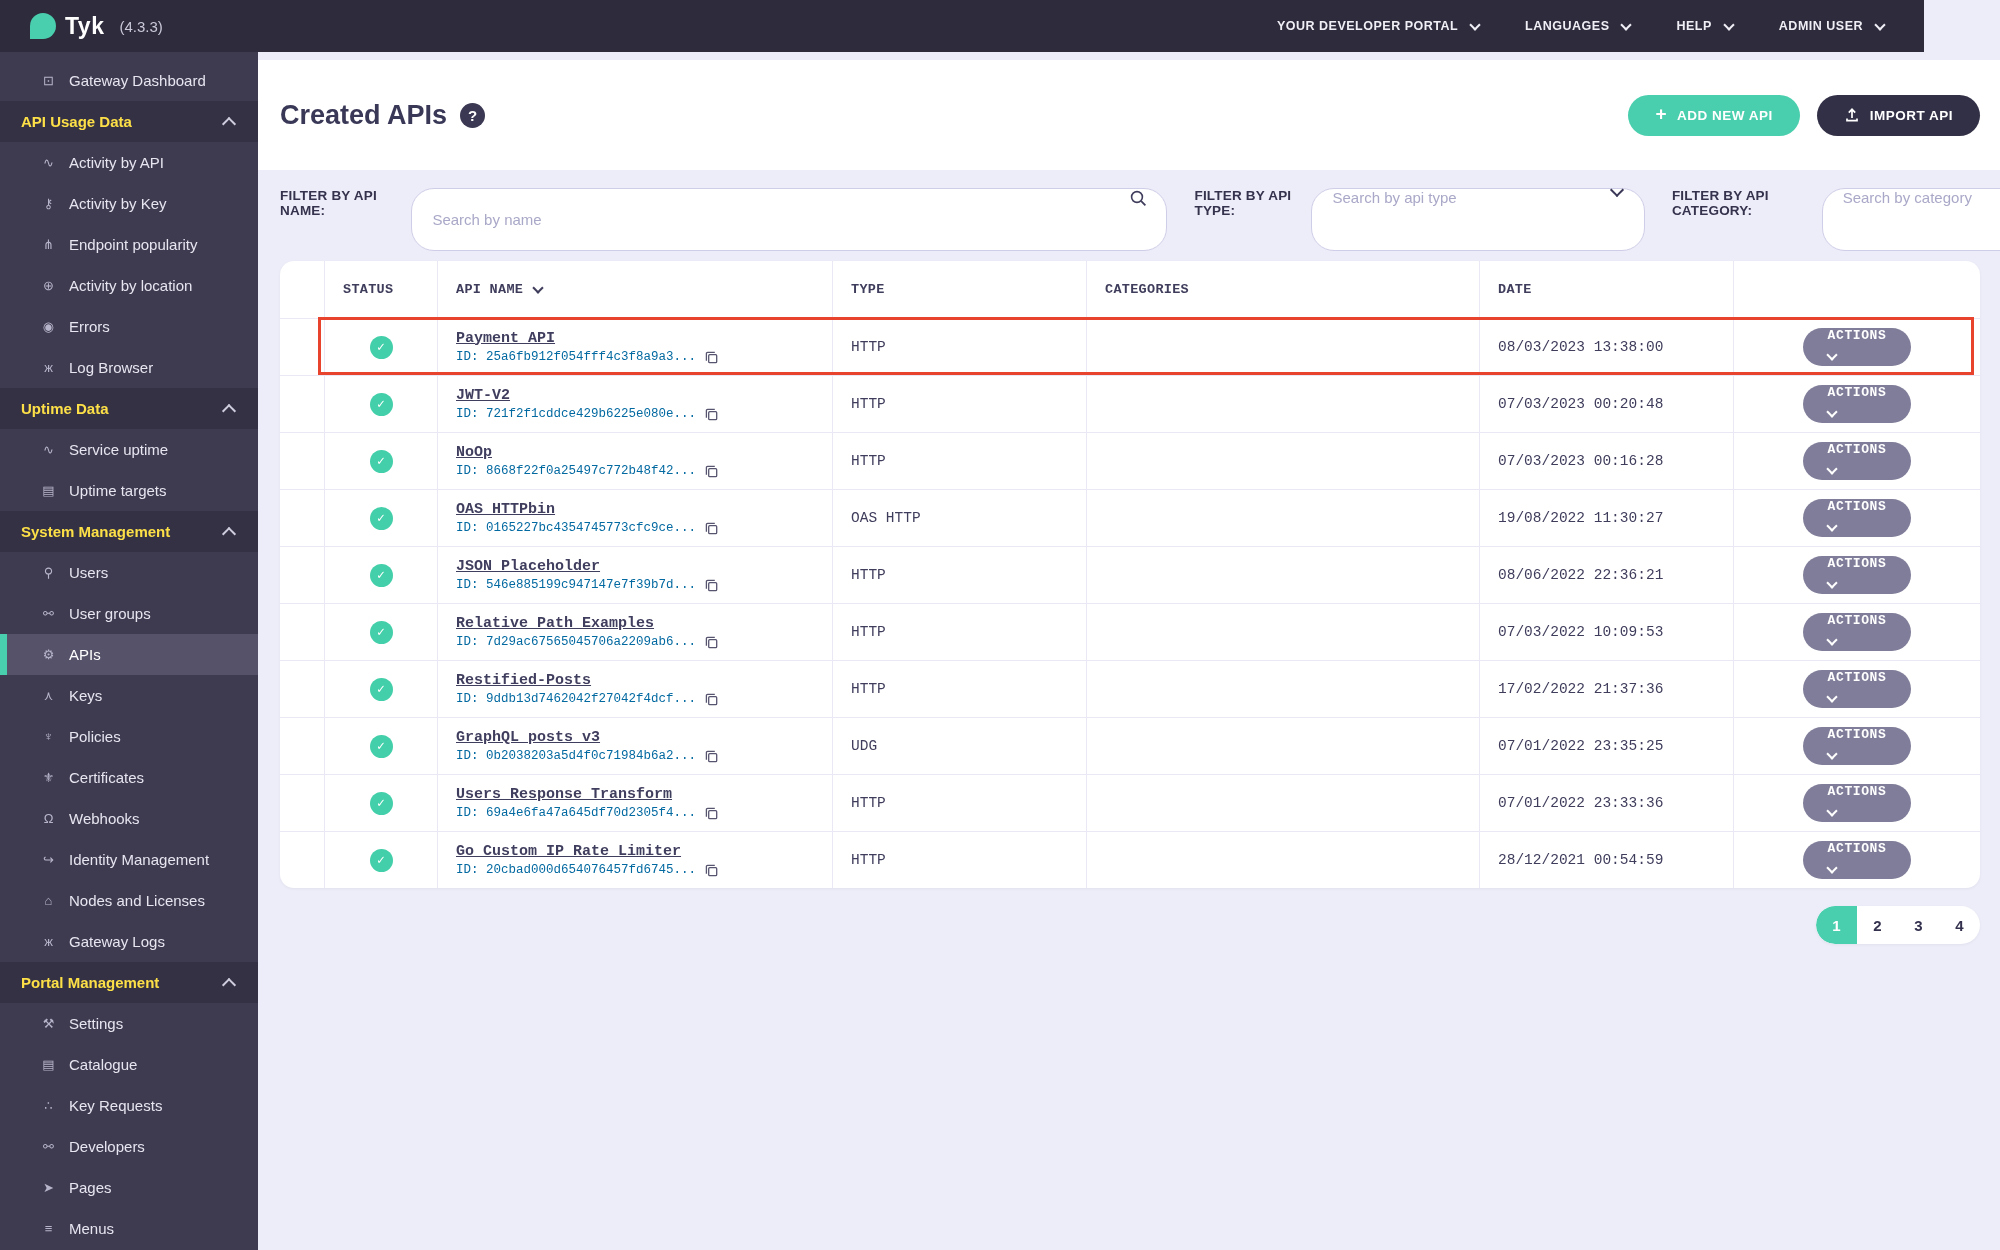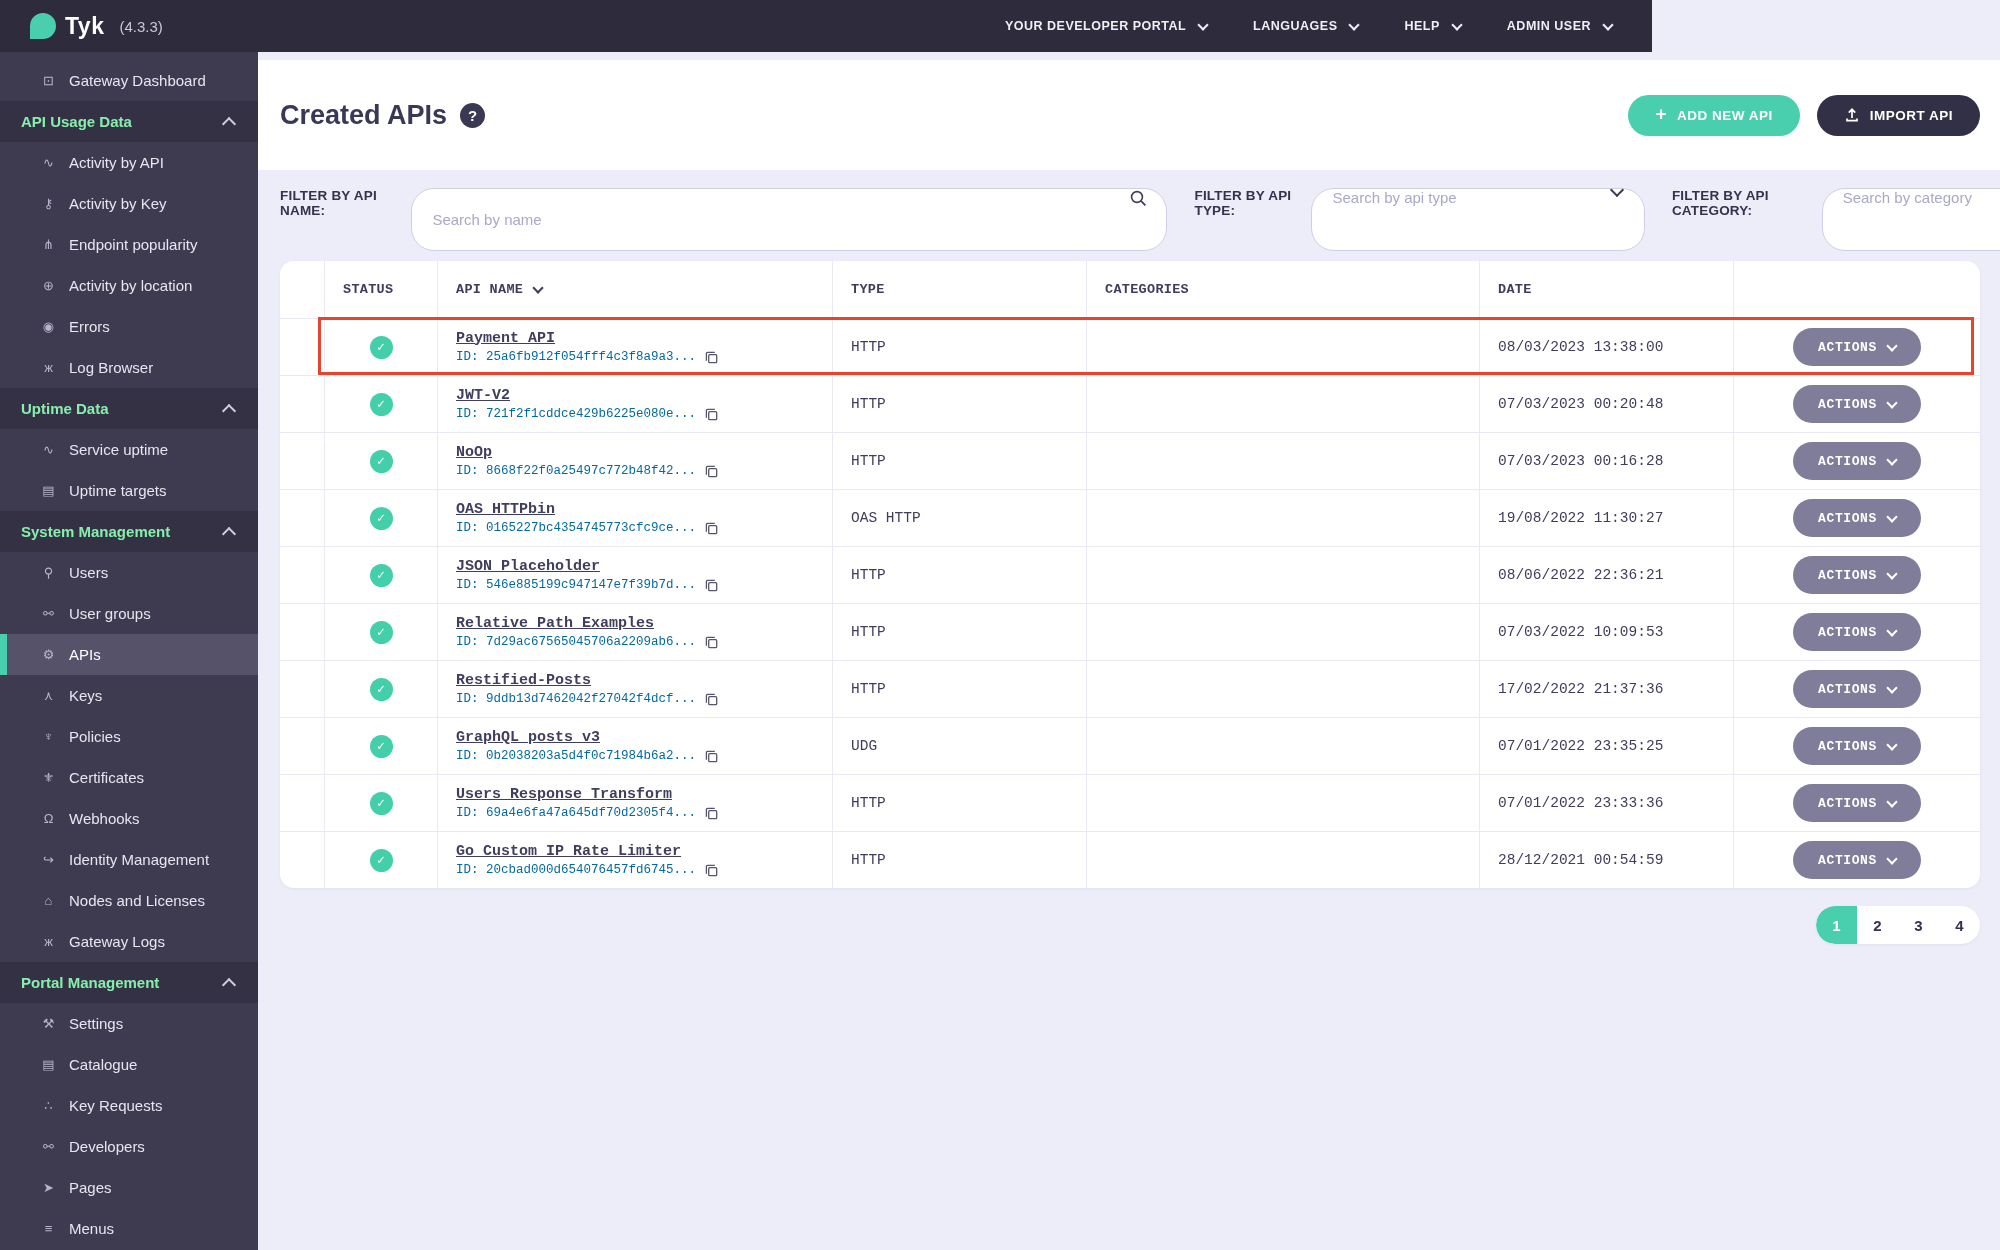--- a/index.html
+++ b/index.html
@@ -1,38 +1,38 @@
 <!DOCTYPE html>
 <html><head>
 <meta charset="utf-8">
 <style>
   html,body{margin:0;padding:0;background:#ecedf8;font-family:"Liberation Sans",sans-serif;}
   #app{position:relative;width:2000px;height:1250px;overflow:hidden;background:#ecedf8;}
 
   
-  .topbar{position:absolute;top:0;left:0;width:1652px;height:52px;background:#2d2b3c;display:flex;align-items:center;justify-content:space-between;padding:0 40px 0 30px;box-sizing:border-box;z-index:6;}
+  .topbar{position:absolute;top:0;left:0;width:1924px;height:52px;background:#2d2b3c;display:flex;align-items:center;justify-content:space-between;padding:0 40px 0 30px;box-sizing:border-box;z-index:6;}
   .brand{display:flex;align-items:center;gap:9px;}
   .leaf{width:26px;height:26px;background:#49cfad;border-radius:13px 13px 13px 0;}
   .brand-name{color:#fff;font-size:23px;font-weight:bold;letter-spacing:.5px;}
   .brand-ver{color:#c9c8d8;font-size:15px;margin-left:6px;}
   .menus{display:flex;align-items:center;gap:46px;}
   .menu-item{display:flex;align-items:center;gap:13px;color:#f0eff6;font-size:12.5px;font-weight:bold;letter-spacing:.5px;cursor:pointer;}
   .menu-item .chev{width:6px;height:6px;margin-top:-3px;}
 
   
   .chev{display:inline-block;width:8px;height:8px;border-right:2px solid currentColor;border-bottom:2px solid currentColor;transform:rotate(45deg);margin-top:-4px;}
   .chev.up{transform:rotate(-135deg);margin-top:4px;}
   .chev.sm{width:6px;height:6px;}
 
   
   .sidebar{position:absolute;top:52px;left:0;width:258px;height:1198px;background:#3e3b50;padding-top:8px;box-sizing:border-box;overflow:hidden;z-index:5;}
   .side-item{height:41px;display:flex;align-items:center;gap:12px;padding-left:40px;box-sizing:border-box;font-size:15px;color:#e6e5f0;cursor:pointer;}
   .side-item .s-icon{width:17px;font-size:13px;color:#b7b5cb;text-align:center;flex:none;}
   .side-item.active{background:#555269;border-left:7px solid #49cfad;padding-left:33px;color:#fff;}
-  .side-header{height:41px;display:flex;align-items:center;justify-content:space-between;background:#343145;padding:0 24px 0 21px;box-sizing:border-box;font-size:15px;font-weight:bold;color:#86efac;cursor:pointer;}
+  .side-header{height:41px;display:flex;align-items:center;justify-content:space-between;background:#343145;padding:0 24px 0 21px;box-sizing:border-box;font-size:15px;font-weight:bold;color:#fde047;cursor:pointer;}
   .side-header .chev{color:#cfcede;}
 
   
   .main{position:absolute;top:60px;left:258px;width:1742px;height:1198px;background:#ecedf8;}
   .main-header{height:110px;background:#fff;display:flex;align-items:center;justify-content:space-between;padding:0 20px 0 22px;box-sizing:border-box;}
   .title-wrap{display:flex;align-items:center;gap:13px;}
   .page-title{margin:0;font-size:27px;font-weight:bold;color:#3a3857;}
   .help{width:25px;height:25px;border-radius:50%;background:#3a3852;color:#fff;font-size:15px;font-weight:bold;display:flex;align-items:center;justify-content:center;cursor:pointer;}
   .btns{display:flex;gap:17px;}
   .btn{height:41px;border:none;border-radius:21px;color:#fff;font-family:inherit;font-size:13.5px;font-weight:bold;letter-spacing:.5px;display:flex;align-items:center;gap:10px;padding:0 27px;cursor:pointer;}
@@ -65,21 +65,21 @@
   .cell.lead{padding:0;}
   .thead .cell{font-size:13.5px;font-weight:bold;color:#3f3d5c;letter-spacing:.3px;gap:10px;}
   .sort{width:6px;height:6px;color:#3f3d5c;margin-left:1px;}
   .status-cell{justify-content:center;padding:0;}
   .status-ok{width:23px;height:23px;border-radius:50%;background:#42cfa9;color:#fff;font-size:13px;font-weight:bold;display:flex;align-items:center;justify-content:center;}
   .name-cell{flex-direction:column;align-items:flex-start;justify-content:center;gap:3px;}
   .api-link{font-size:15px;font-weight:bold;color:#403e5e;text-decoration:underline;cursor:pointer;}
   .idline{display:flex;align-items:center;gap:8px;font-size:12.5px;color:#0369a1;}
   .copy{display:inline-flex;cursor:pointer;}
   .actions-cell{justify-content:center;padding:0;}
-  .actions-btn{height:38px;border:none;border-radius:19px;background:#7f7d99;color:#fff;font-family:inherit;font-size:13px;font-weight:bold;letter-spacing:.6px;display:flex;align-items:center;gap:11px;padding:0 25px;cursor:pointer;}
+  .actions-btn{height:38px;border:none;border-radius:19px;background:#7f7d99;color:#fff;font-family:inherit;font-size:13px;font-weight:bold;letter-spacing:.6px;display:flex;gap:11px;padding:0 25px;cursor:pointer;flex-direction:column;}
   .actions-btn .chev{margin-top:-3px;}
   .highlight{position:absolute;left:38px;top:56px;width:1656px;height:58px;border:3px solid #e8432c;box-sizing:border-box;pointer-events:none;z-index:3;}
 
   
   .pag{display:flex;justify-content:flex-end;margin:18px 20px 0 0;}
   .pag-pill{background:#fff;height:38px;border-radius:19px;display:flex;align-items:center;overflow:hidden;box-shadow:0 1px 3px rgba(60,58,90,.06);}
   .pag-page{width:41px;height:38px;display:flex;align-items:center;justify-content:center;font-size:15px;font-weight:bold;color:#33314e;cursor:pointer;}
   .pag-page.active{background:#49cfad;color:#fff;border-radius:19px 0 0 19px;}
 </style>
 </head>

